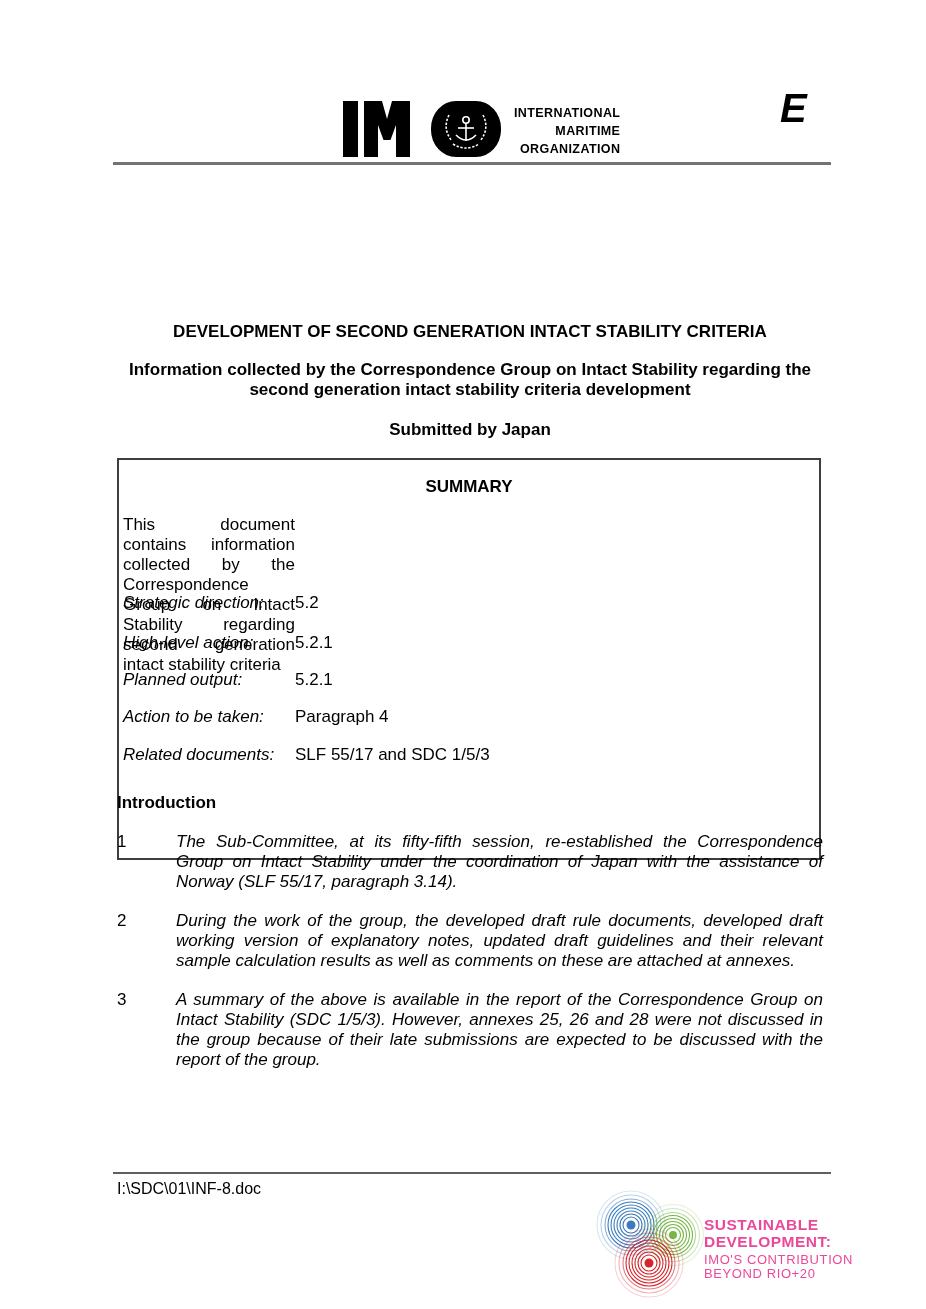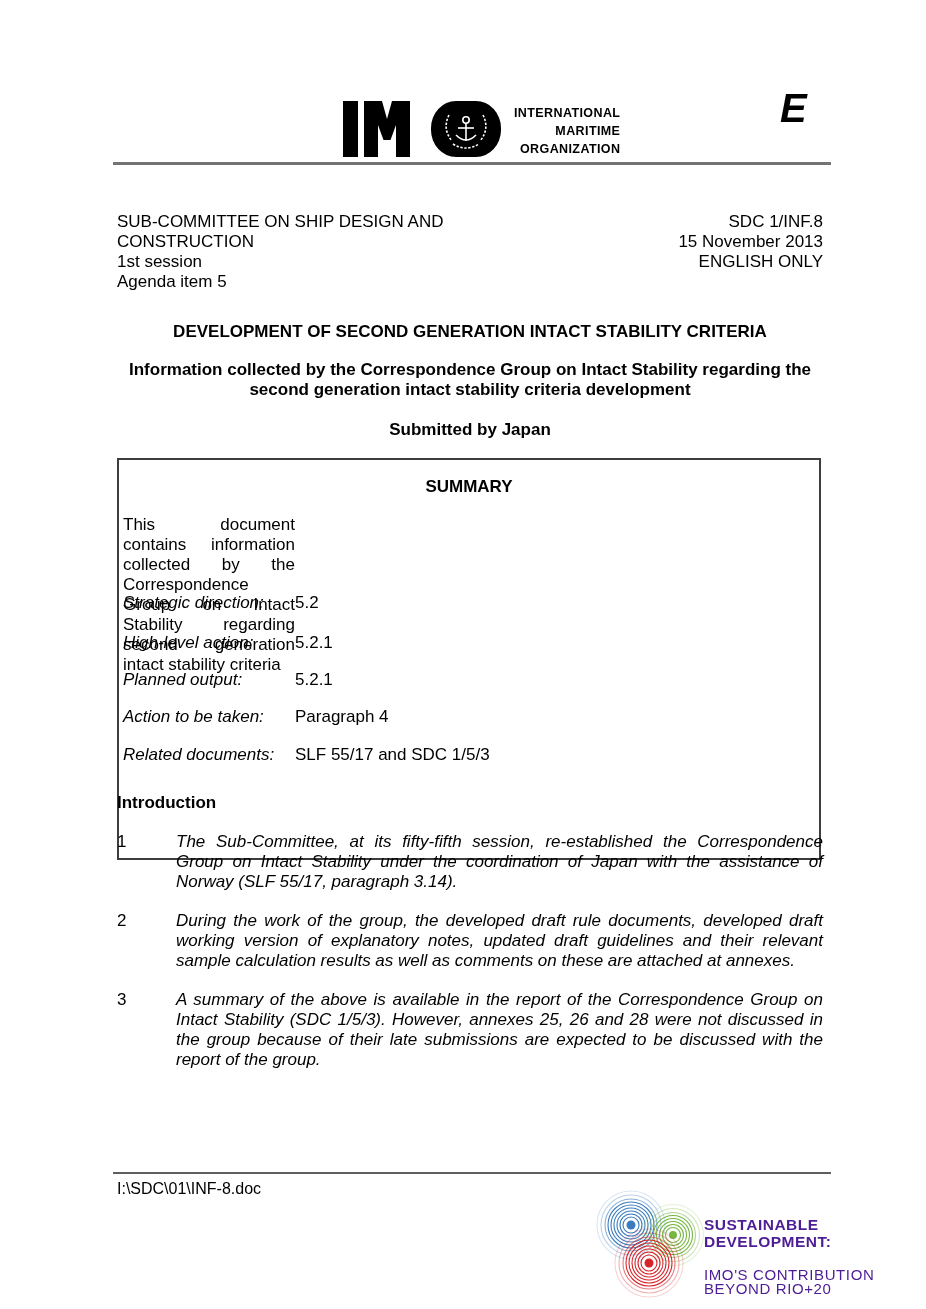--- a/index.html
+++ b/index.html
@@ -51,23 +51,23 @@
   .para { position:absolute; left:117px; width:706px; display:grid; grid-template-columns:59px 1fr; }
   .para-1 { top:832px; }
   .para-2 { top:911px; }
   .para-3 { top:990px; }
   .para-text { text-align:justify;font-style:italic; }
 
   
   .footer-rule { position:absolute; left:113px; top:1172px; width:718px; height:2px; background:#5f5f5f; }
   .file-path { position:absolute; left:117px; top:1179px; font-size:16px; }
   .sd-logo { position:absolute; left:596px; top:1190px; display:flex; }
-  .sd-text { margin-left:-4px; margin-top:26px; color:#4c1d95; }
+  .sd-text { margin-left:-4px; margin-top:26px; color:#ec4899; }
   .sd-title { font-weight:bold; font-size:15.5px; line-height:17px; letter-spacing:0.5px; }
-  .sd-sub   { margin-top:18px; font-size:15px; line-height:14px; letter-spacing:0.6px; }
+  .sd-sub   { margin-top:3px; font-size:13px; line-height:14px; letter-spacing:0.6px; }
 </style>
 </head>
 <body>
 
 <div class="page">
 
   <div class="imo-logo-block">
     <svg class="imo-mark" width="160" height="56" viewBox="0 0 160 56">
       <rect x="0" y="0" width="15" height="56" fill="#000"></rect>
       <path d="M21,0 H39 L44,18 L49,0 H67 V56 H53 V24 L47.5,39 H40.5 L35,24 V56 H21 Z" fill="#000"></path>
@@ -85,33 +85,20 @@
     <div class="org-name">
       <div>INTERNATIONAL</div>
       <div>MARITIME</div>
       <div>ORGANIZATION</div>
     </div>
   </div>
 
   <div class="lang-letter">E</div>
   <div class="header-rule"></div>
 
-  <div class="doc-meta">
-    <div class="committee-block">
-      <div>SUB-COMMITTEE ON SHIP DESIGN AND</div>
-      <div>CONSTRUCTION</div>
-      <div>1st session</div>
-      <div>Agenda item 5</div>
-    </div>
-    <div class="doc-ref-block">
-      <div>SDC 1/INF.8</div>
-      <div>15 November 2013</div>
-      <div>ENGLISH ONLY</div>
-    </div>
-  </div>
 
   <div class="doc-title">DEVELOPMENT OF SECOND GENERATION INTACT STABILITY CRITERIA</div>
   <div class="doc-subtitle">
     <div>Information collected by the Correspondence Group on Intact Stability regarding the</div>
     <div>second generation intact stability criteria development</div>
   </div>
   <div class="submitted-by">Submitted by Japan</div>
 
   <div class="summary-box">
     <div class="summary-heading">SUMMARY</div>

